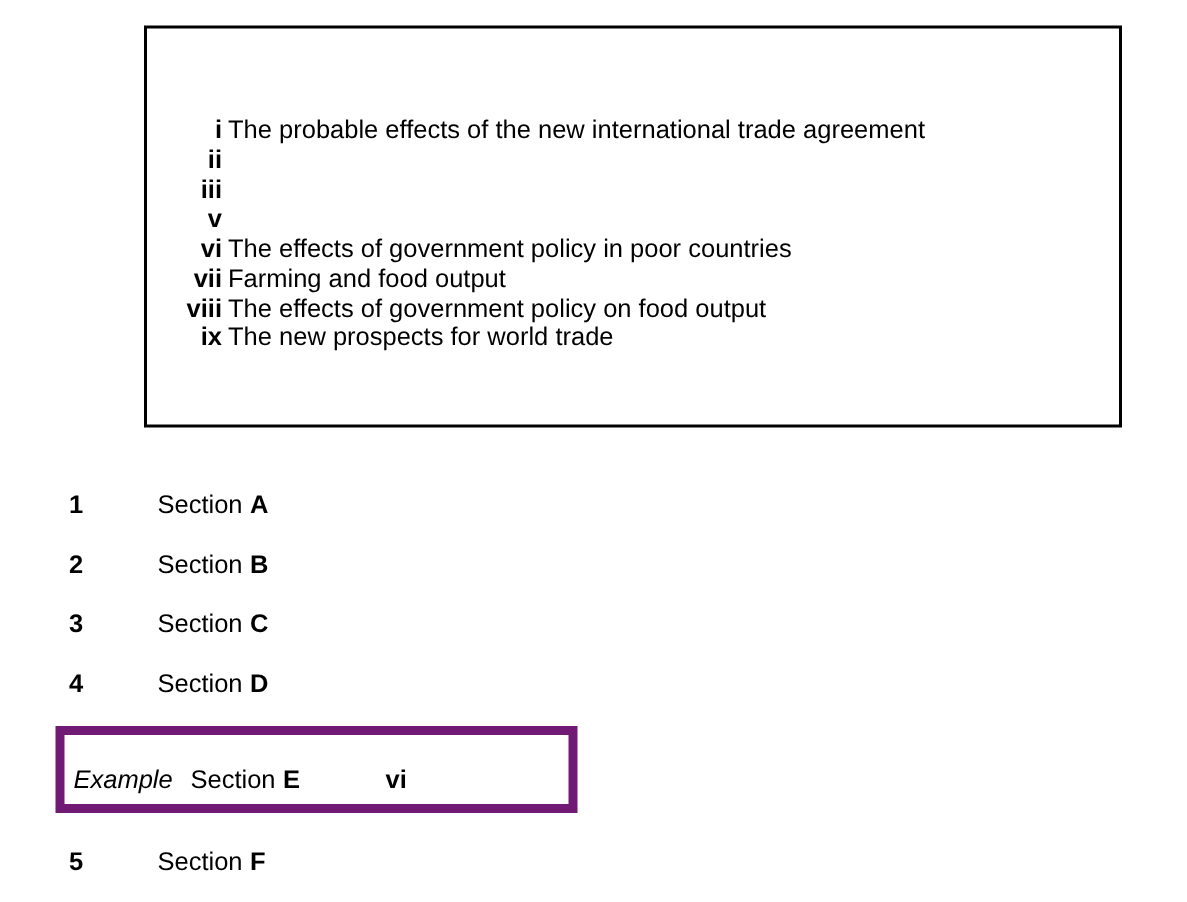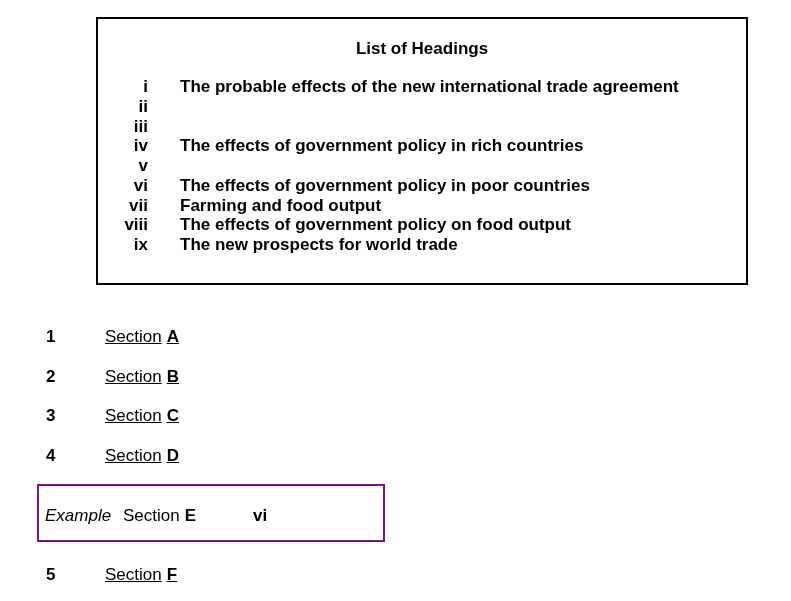--- a/index.html
+++ b/index.html
@@ -50,61 +50,59 @@
     line-height: 19.75px;
     white-space: nowrap;
   }
   .h-num {
     flex: none;
     width: 50px;
     text-align: right;
     font-weight: bold;
   }
   .h-text {
-    margin-left: 32px;
-    font-weight: bold;
+    margin-left: 4px;
   }
 
   
   .q-row {
     position: absolute;
     left: 0;
     width: 100%;
     height: 20px;
     line-height: 20px;
     white-space: nowrap;
   }
   .q-num {
     position: absolute;
     left: 46px;
     font-weight: bold;
   }
   .q-label {
     position: absolute;
     left: 105px;
-    text-decoration: underline;
   }
   .q-letter {
     font-weight: bold;
     margin-left: 5px;
   }
   .q1 { top: 327px; }
   .q2 { top: 367px; }
   .q3 { top: 406px; }
   .q4 { top: 446px; }
   .q5 { top: 565px; }
 
   
   .example-box {
     position: absolute;
     left: 37px;
     top: 484px;
     width: 348px;
     height: 58px;
-    border: 2px solid #701a75;
+    border: 6px solid #701a75;
     box-sizing: border-box;
     background: #ffffff;
   }
   .example-box .line {
     position: absolute;
     left: 0;
     top: 20px;
     height: 20px;
     line-height: 20px;
     width: 100%;
@@ -128,35 +126,30 @@
     left: 214px;
     font-weight: bold;
   }
 </style>
 </head>
 <body>
 
 <div class="page">
 
   <div class="headings-box">
-    <div class="box-title">List of Headings</div>
     <div class="headings-list" id="headings-list">
         <div class="h-row">
           <span class="h-num">i</span>
           <span class="h-text">The probable effects of the new international trade agreement</span>
         </div>
         <div class="h-row">
           <span class="h-num">ii</span>
         </div>
         <div class="h-row">
           <span class="h-num">iii</span>
-        </div>
-        <div class="h-row">
-          <span class="h-num">iv</span>
-          <span class="h-text">The effects of government policy in rich countries</span>
         </div>
         <div class="h-row">
           <span class="h-num">v</span>
         </div>
         <div class="h-row">
           <span class="h-num">vi</span>
           <span class="h-text">The effects of government policy in poor countries</span>
         </div>
         <div class="h-row">
           <span class="h-num">vii</span>

